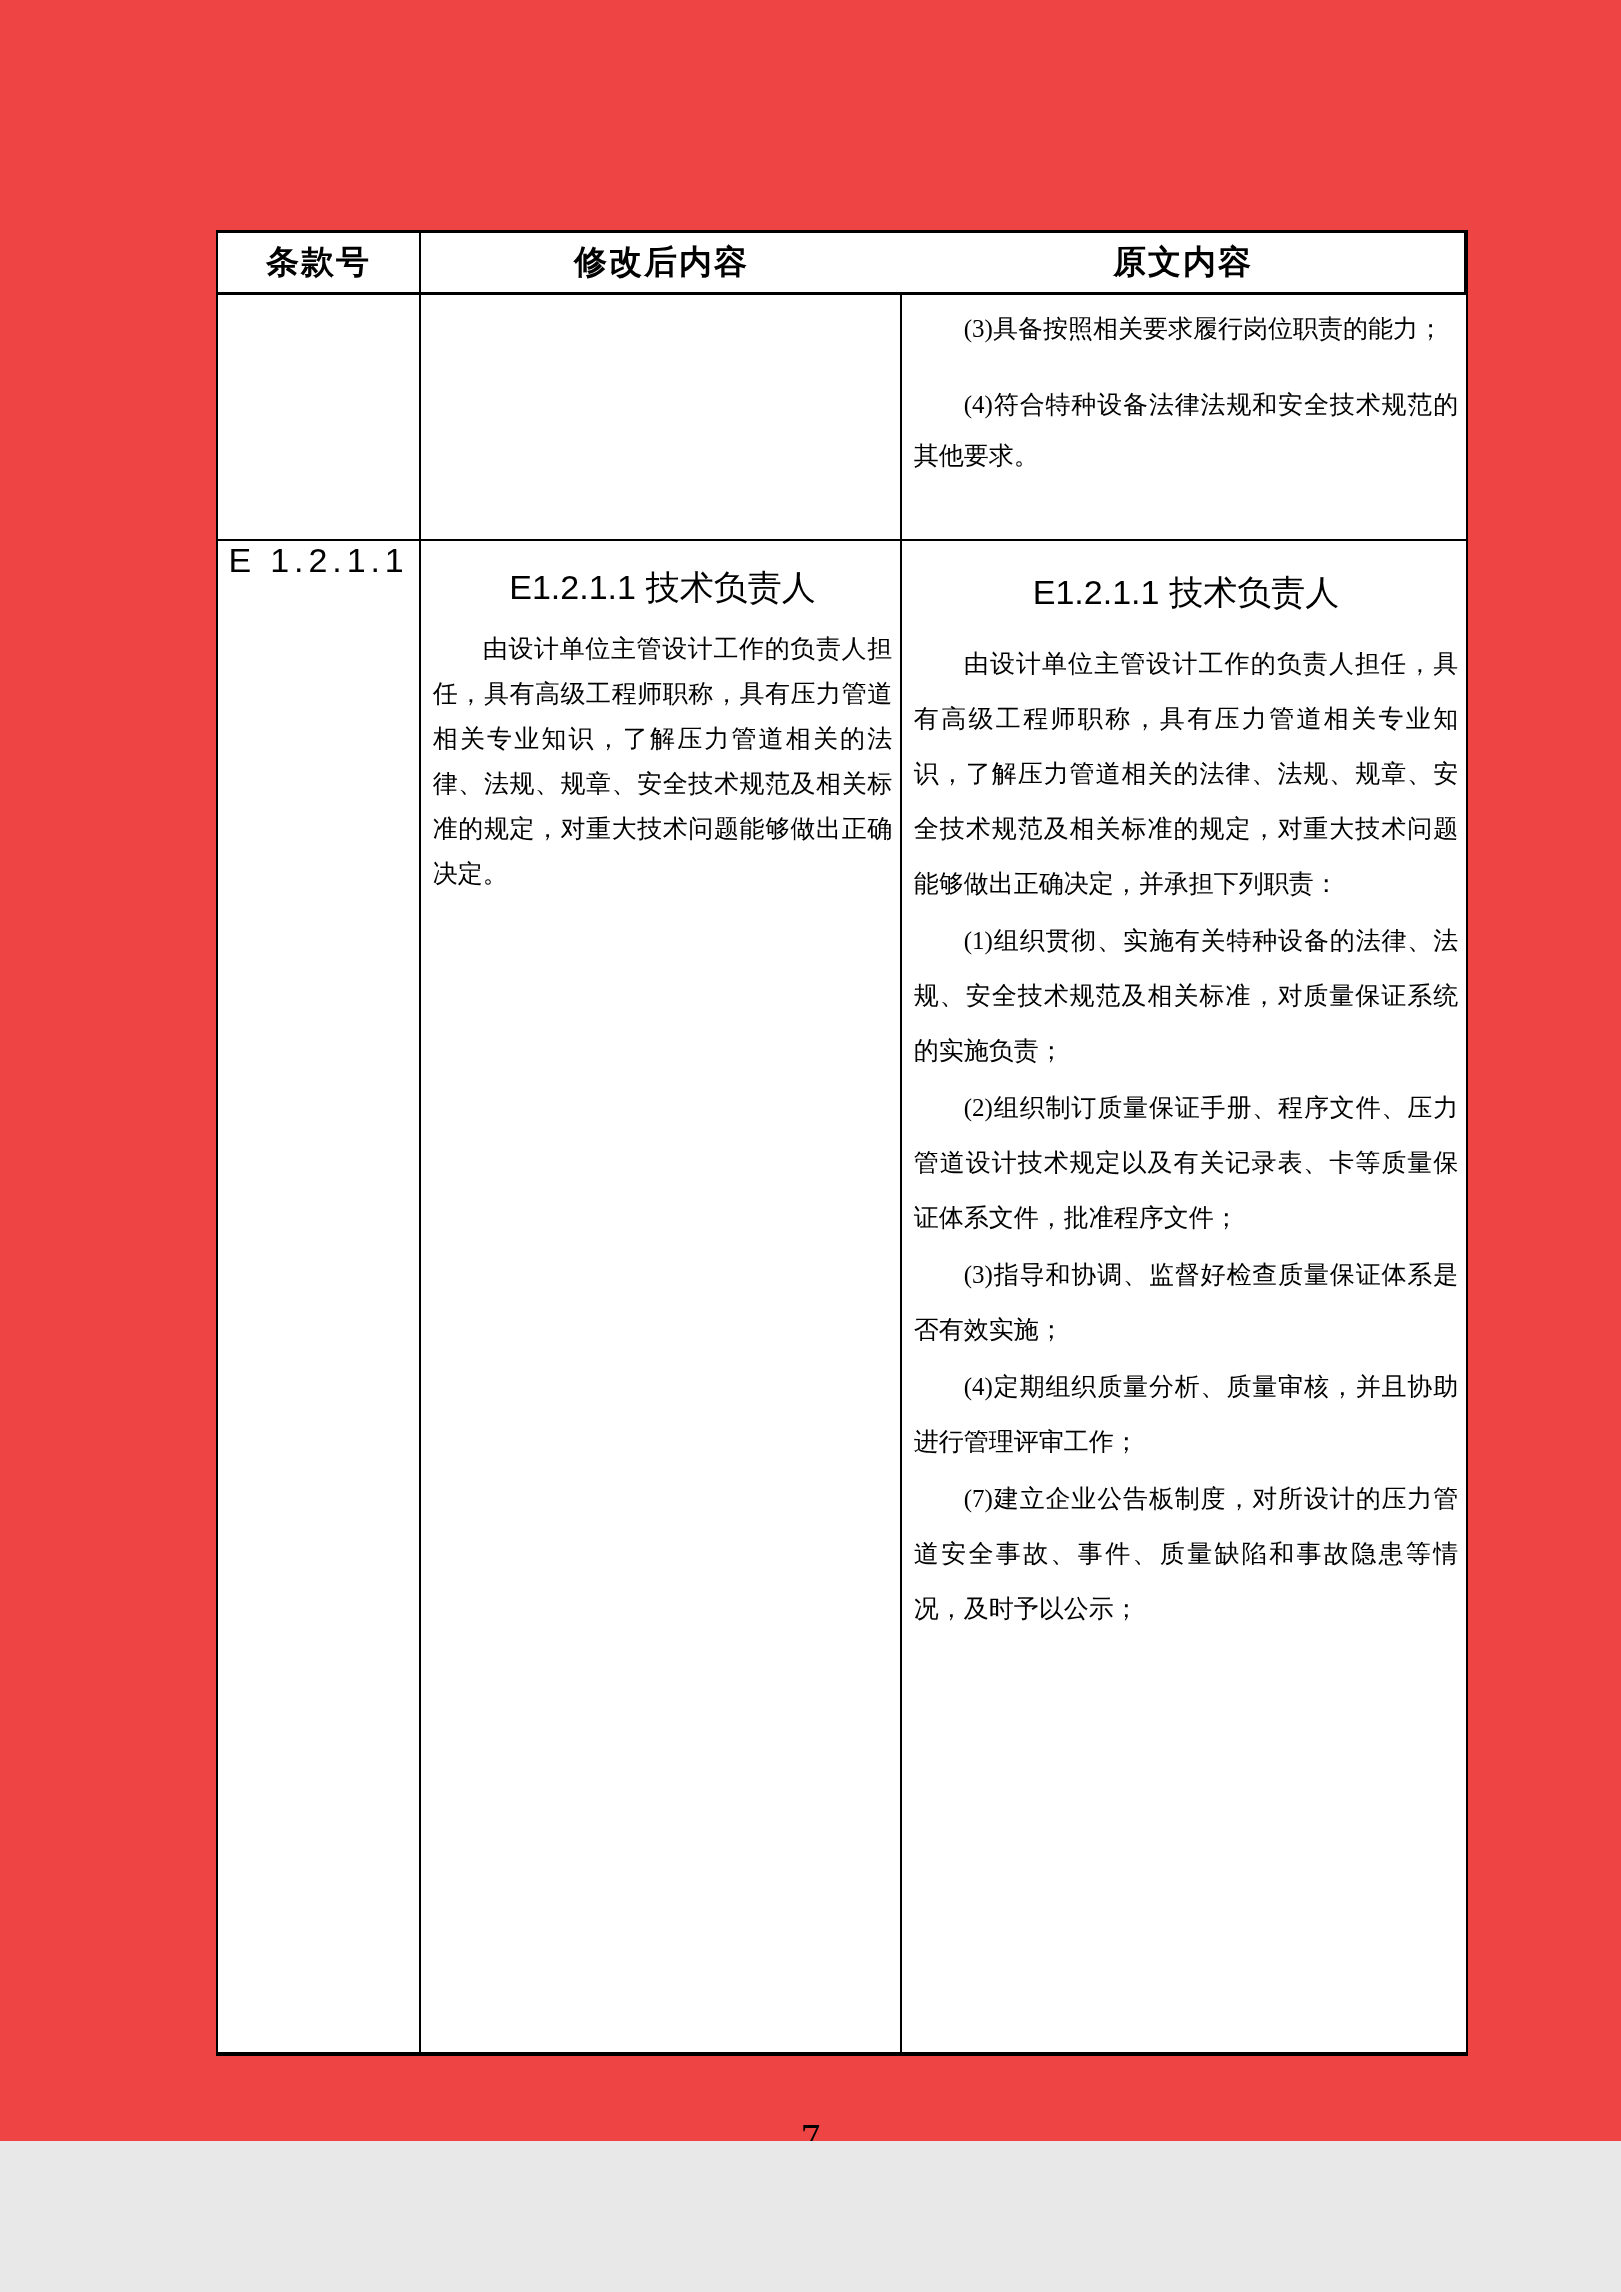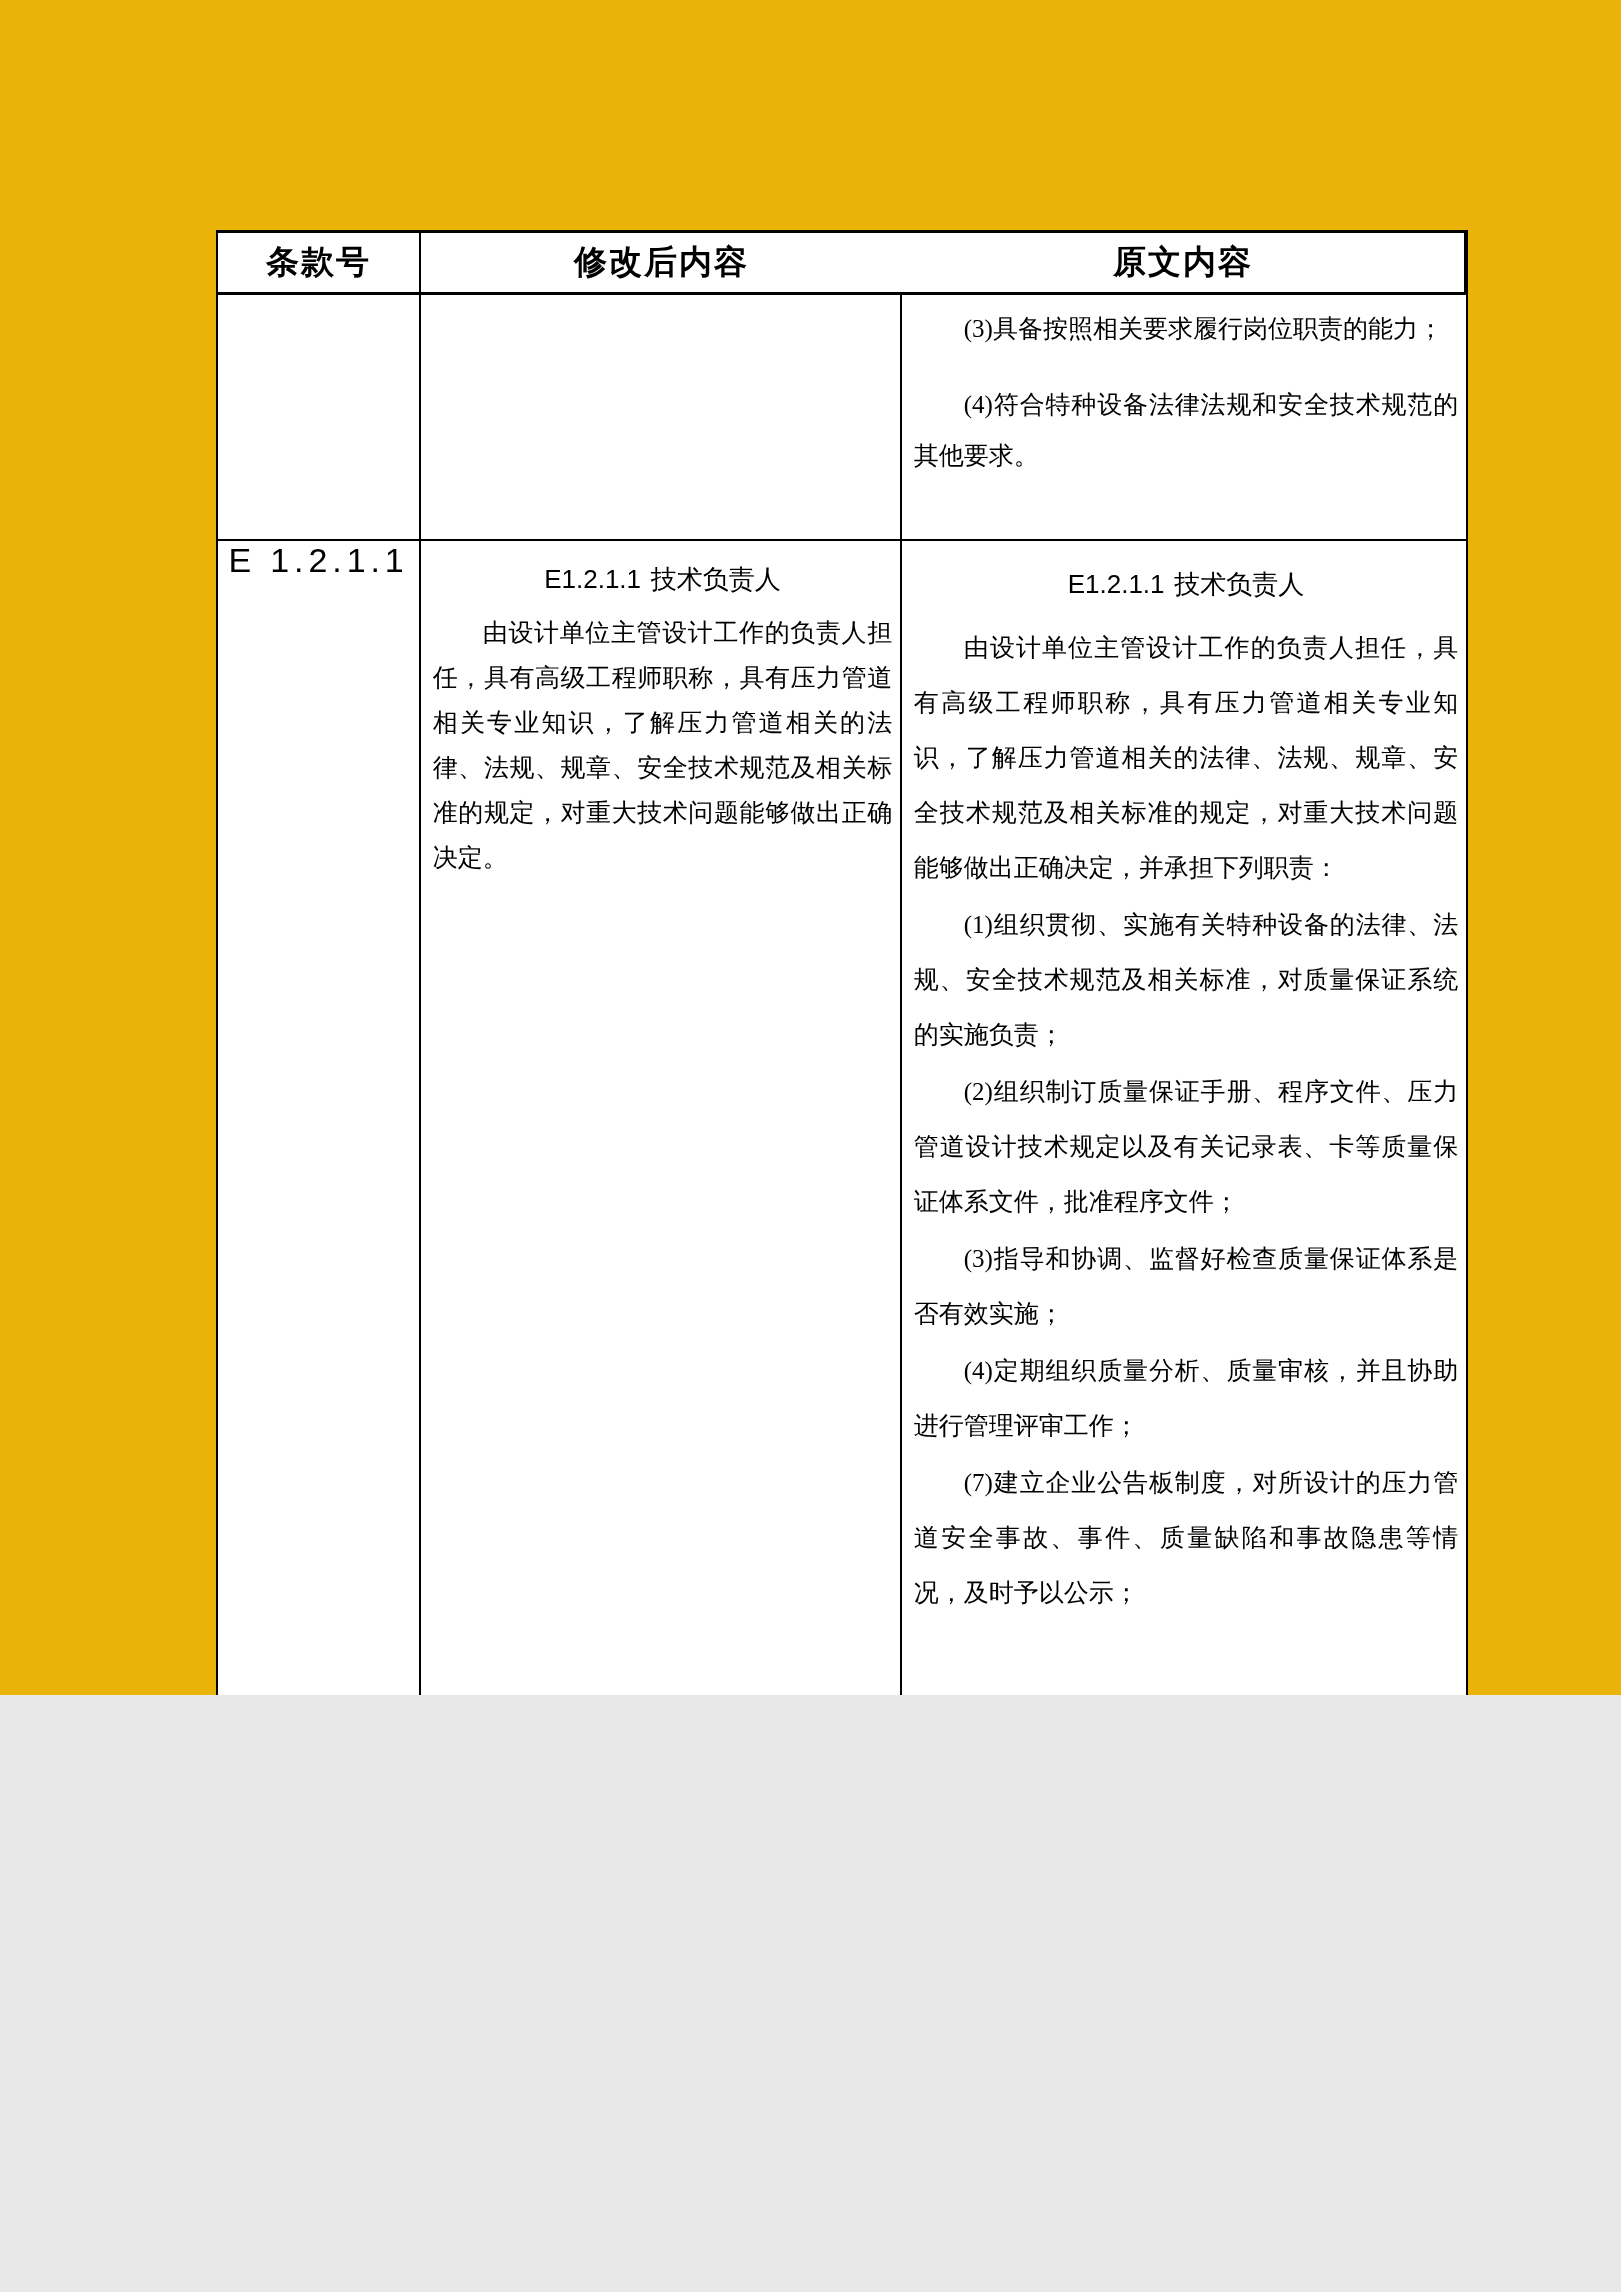--- a/index.html
+++ b/index.html
@@ -1,19 +1,19 @@
 <!DOCTYPE html>
 <html><head>
 <meta charset="utf-8">
 <style>
   html, body { margin:0; padding:0; background:#e8e8e8; }
   .page {
     position:relative;
-    width:1621px; height:1695px;
-    background:#eab308;
+    width:1621px; height:2141px;
+    background:#ef4444;
     color:#000;
     font-family:"Liberation Serif","DejaVu Serif",serif;
     overflow:hidden;
     margin:0 auto;
   }
   .doc-table {
     position:absolute;
     left:216px; top:230px;
     width:1252px; height:1826px;
     box-sizing:border-box;
@@ -40,22 +40,22 @@
     font-size:25px;
     text-align:justify;
     text-indent:2em;
   }
   .lh-row1 { line-height:51px; }
   .lh-col2 { line-height:45px; }
   .lh-col3 { line-height:55px; }
   .para-gap { margin-top:25px; }
   .item-para { margin-top:2px; }
   .heading {
-    margin:8px;
-    font-size:26px;
+    margin:16px;
+    font-size:34px;
     text-align:center;
     text-indent:0;
   }
   .enum-num {
     font-family:"Liberation Sans","DejaVu Sans",sans-serif;
     margin-right:9.8px;
   }
   .clause-cell {
     display:flex; justify-content:center;
     padding-bottom:85px;

